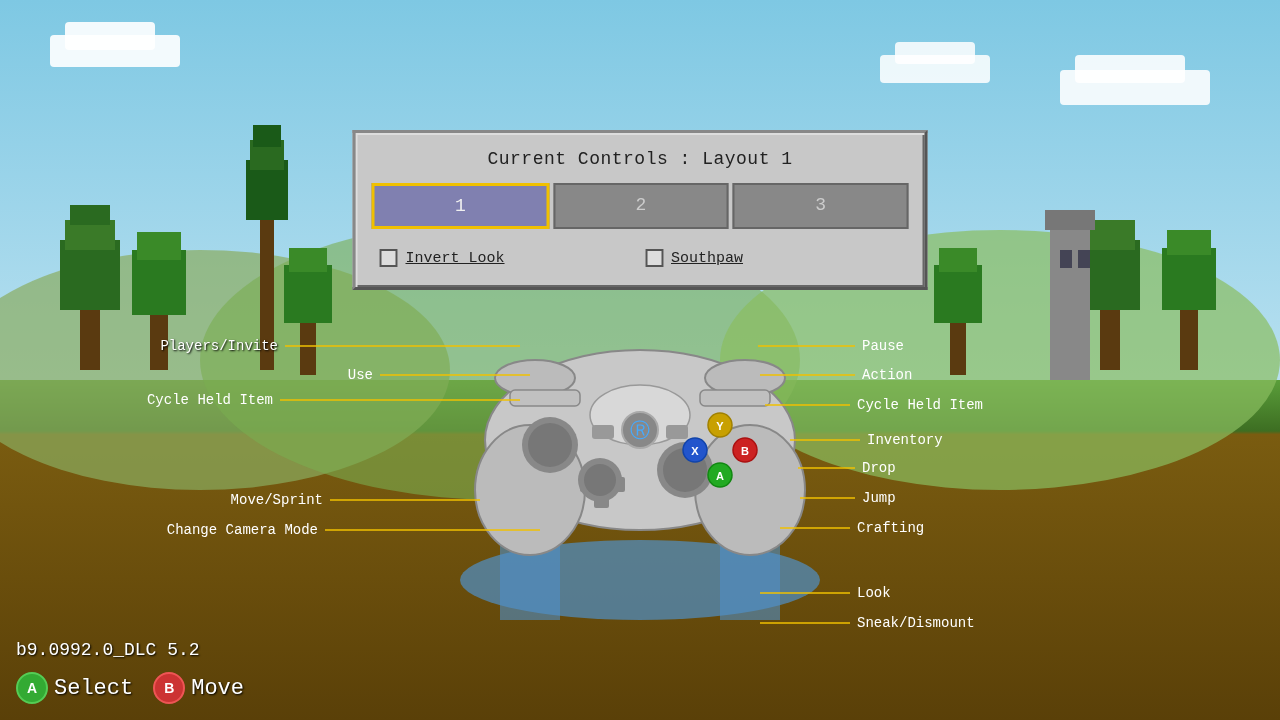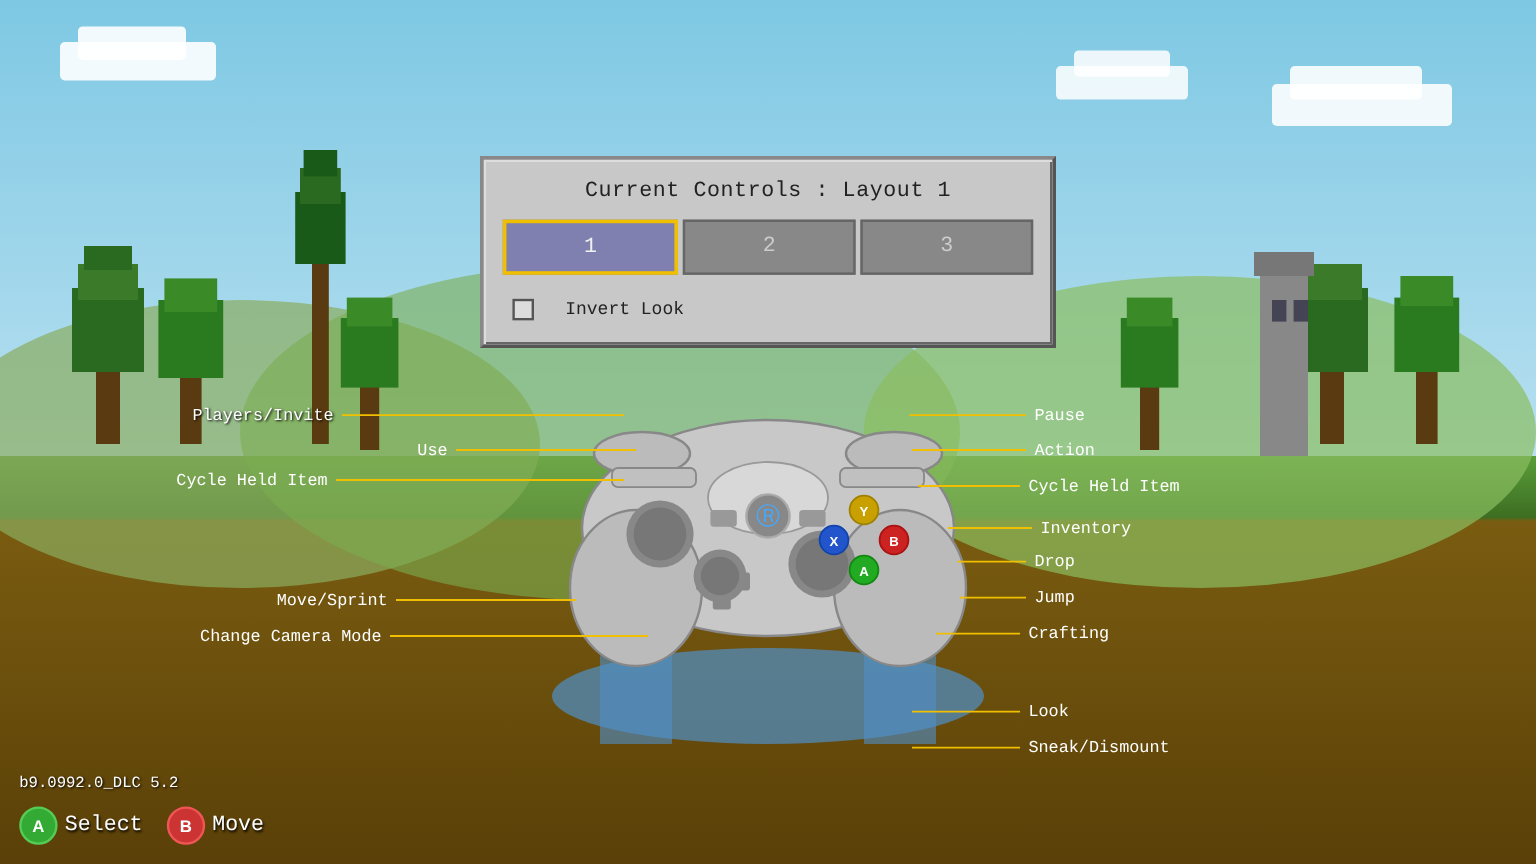--- a/index.html
+++ b/index.html
@@ -43,21 +43,21 @@
       height: 50%;
       background: linear-gradient(180deg, #5a9e3a 0%, #4a8a2a 8%, #3d6e22 20%, #8B6914 20%, #7a5c10 100%);
     }
 
     
     .dialog {
       position: absolute;
       top: 130px;
       left: 50%;
       transform: translateX(-50%);
-      width: 480px;
+      width: 575px;
       background: #c8c8c8;
       border: 3px solid #888;
       border-right-color: #555;
       border-bottom-color: #555;
       padding: 16px;
       box-shadow: inset 2px 2px 0 #ddd, inset -2px -2px 0 #666;
     }
 
     .dialog-title {
       text-align: center;
@@ -103,24 +103,25 @@
     .options {
       display: grid;
       grid-template-columns: 1fr 1fr;
       gap: 10px;
       padding: 4px 8px;
     }
 
     .option-item {
       display: flex;
       align-items: center;
-      gap: 26px;
+      gap: 8px;
       font-size: 15px;
       color: #222;
       font-family: 'Courier New', monospace;
+      text-decoration: underline;
     }
 
     .checkbox {
       width: 18px;
       height: 18px;
       border: 2px solid #555;
       background: #ddd;
       flex-shrink: 0;
       cursor: pointer;
     }
@@ -134,21 +135,21 @@
       align-items: center;
       gap: 20px;
     }
 
     .version-text {
       position: absolute;
       bottom: 60px;
       left: 16px;
       color: white;
       font-family: 'Courier New', monospace;
-      font-size: 13px;
+      font-size: 18px;
       text-shadow: 1px 1px 2px #000;
     }
 
     .button-hint {
       display: flex;
       align-items: center;
       gap: 6px;
     }
 
     .btn-circle {
@@ -170,21 +171,21 @@
     }
 
     .btn-b {
       background: #c33;
       border: 2px solid #e55;
     }
 
     .hint-label {
       color: white;
       font-family: 'Courier New', monospace;
-      font-size: 18px;
+      font-size: 22px;
       text-shadow: 1px 1px 2px #000;
     }
 
     .all-labels {
       position: absolute;
       top: 0; left: 0;
       width: 1280px;
       height: 720px;
       pointer-events: none;
     }
@@ -280,20 +281,24 @@
   <div class="tabs">
     <div class="tab active">1</div>
     <div class="tab inactive">2</div>
     <div class="tab inactive">3</div>
   </div>
 
   <div class="options">
     <div class="option-item">
       <div class="checkbox"></div>
       <span>Invert Look</span>
+    </div>
+    <div class="option-item">
+      <div class="checkbox"></div>
+      <span>Southpaw</span>
     </div>
   </div>
 </div>
 
 <div class="all-labels">
   
   
   <svg viewBox="0 0 1280 720" width="1280" height="720">
 
     <g transform="translate(470, 330)">

